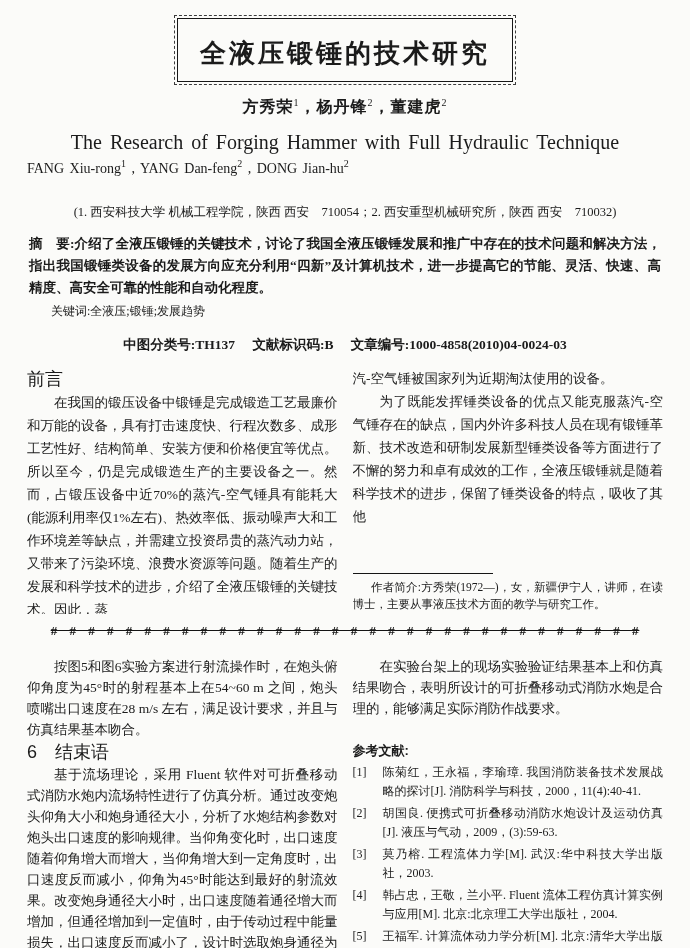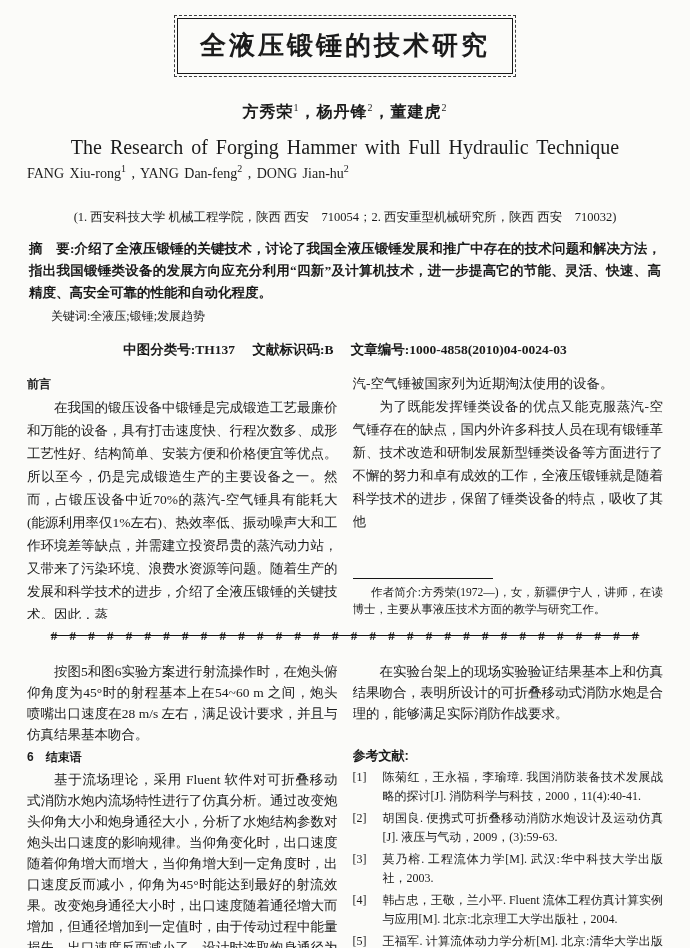--- a/index.html
+++ b/index.html
@@ -5,33 +5,33 @@
   * { margin:0; padding:0; box-sizing:border-box; }
   html,body { background:#d8d8d8; }
   .page {
     width:690px; height:948px; margin:0 auto; background:#fbfbf9;
     color:#1b1b1b; overflow:hidden; position:relative;
     font-family:"Liberation Serif","DejaVu Serif",serif;
     padding:12px 27px 0 27px;
   }
   
   .title-box {
-    width:336px; margin:6px auto 0 auto; padding:9px 10px 10px 10px;
+    width:336px; margin:6px auto 0 auto; padding:17px 10px 10px 10px;
     border:1.6px solid #161616; position:relative; text-align:center;
   }
   .title-box::before {
     content:""; position:absolute; inset:-4px;
     border:1px dashed #3c3c3c; pointer-events:none;
   }
   .cn-title {
     font-family:"Liberation Sans","DejaVu Sans",sans-serif;
     font-size:26px; font-weight:bold; letter-spacing:3px; white-space:nowrap;
   }
   .authors-cn {
-    margin-top:28px; text-align:center; font-size:16px; font-weight:bold;
+    margin-top:15px; text-align:center; font-size:16px; font-weight:bold;
     letter-spacing:1px;
   }
   .authors-cn sup, .authors-en sup { font-size:10px; font-weight:normal; }
   .en-title {
     margin-top:13px; text-align:center; font-size:20px;
     font-family:"Liberation Serif","DejaVu Serif",serif; word-spacing:3px;
   }
   .authors-en { margin-top:4px; text-align:left; font-size:14px; word-spacing:2px; }
   .affiliation { margin-top:27px; text-align:center; font-size:12.5px; }
   
@@ -42,21 +42,21 @@
   .meta .pair { margin:0 7px; }
   
   .cols { display:flex; gap:15px; margin-top:13px; }
   .col { flex:1 1 0; min-width:0; overflow:hidden; }
   .cols.upper { height:247px; }
   .cols.lower { height:312px; }
   .body-p { font-size:13.5px; line-height:23px; text-align:justify; text-indent:2em; }
   .body-p.noindent { text-indent:0; }
   .sec-h {
     font-family:"Liberation Sans","DejaVu Sans",sans-serif;
-    font-weight:bold; font-size:12px; line-height:24px;
+    font-weight:normal; font-size:18px; line-height:24px;
   }
   .upper .col.right { display:flex; flex-direction:column; }
   
   .footnote { margin-top:auto; font-size:11.5px; line-height:17.5px; }
   .fn-rule { width:140px; border-top:1.5px solid #151515; margin-bottom:5px; }
   .footnote p { text-indent:1.6em; text-align:justify; }
   .footnote p.bio-wrap { text-indent:1.6em; }
   
   .hash-divider {
     margin:9px 0 0 0; height:20px; overflow:hidden; white-space:nowrap;

